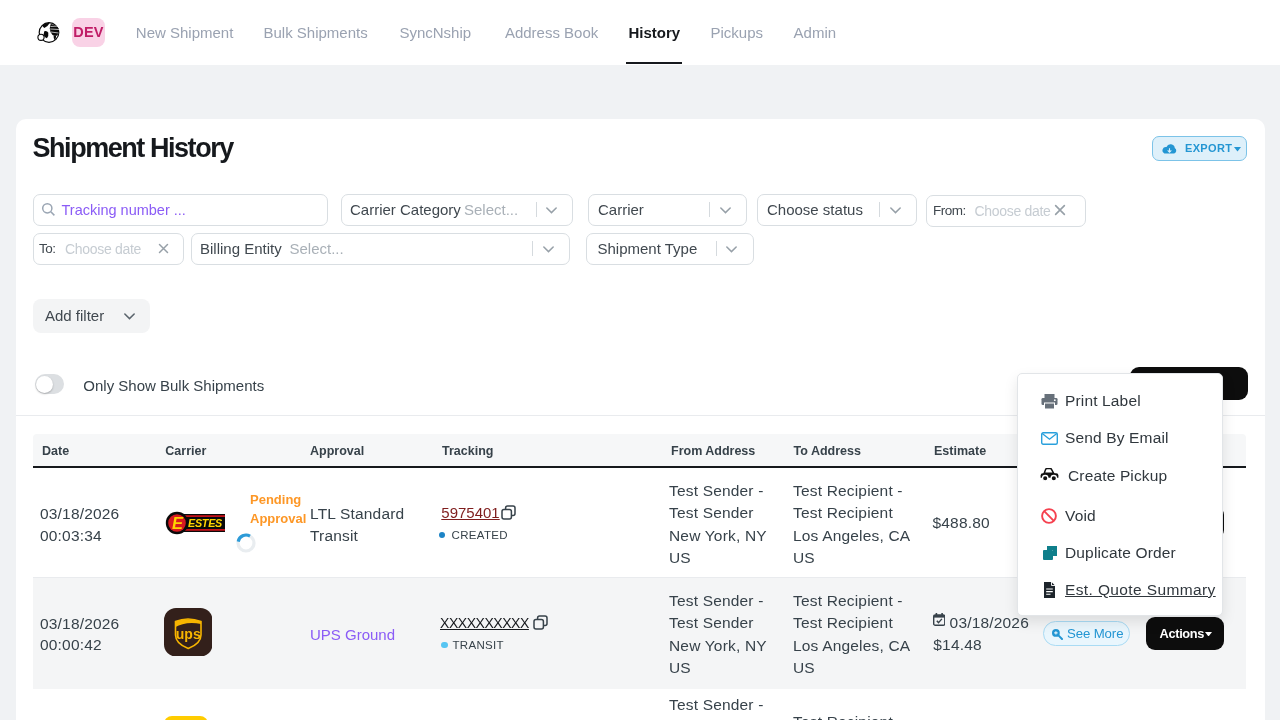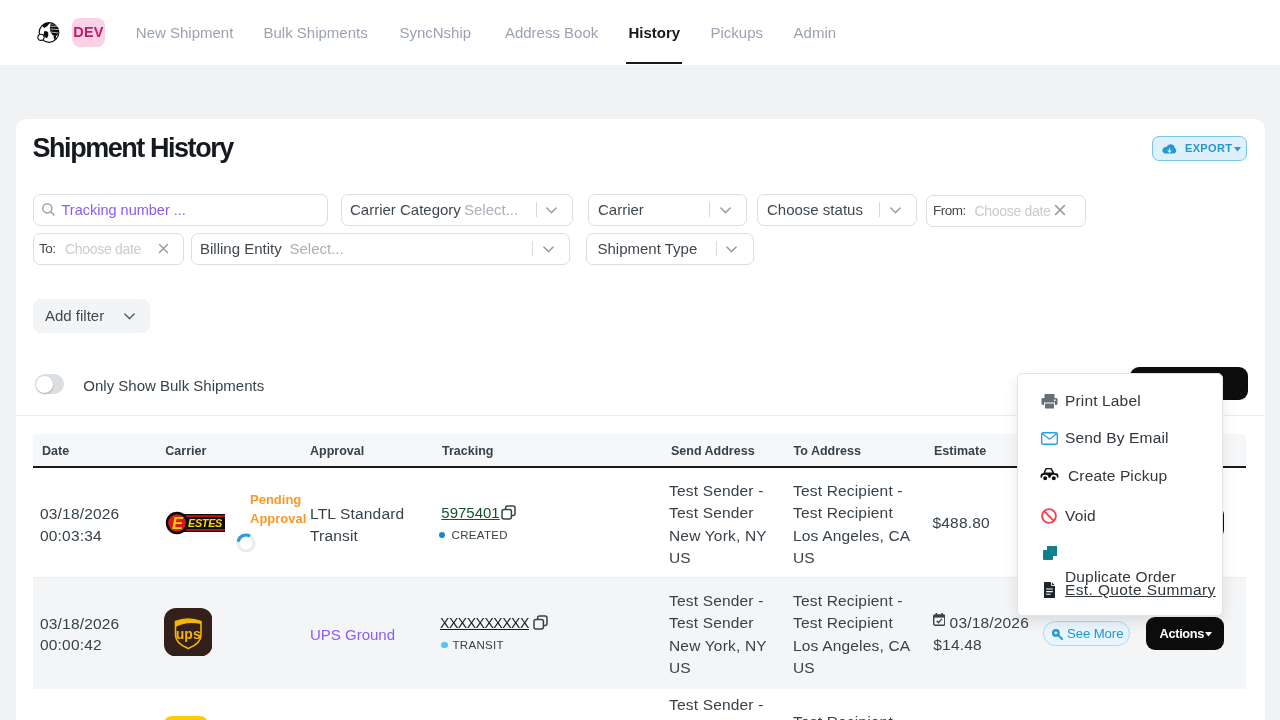--- a/index.html
+++ b/index.html
@@ -140,21 +140,21 @@
 <div class="btnblack" style="left:1129.5px; top:366.6px; width:118.9px; height:33.7px;"></div>
 
 <div class="abs" style="left:16px; top:415px; width:1249px; height:1px; background:#e9ebee;"></div>
 
 <div class="abs" style="left:32.7px; top:434px; width:1213.3px; height:32.3px; background:#f6f7f8; border-radius:4px 4px 0 0;"></div>
 <div class="abs" style="left:32.7px; top:466.3px; width:1213.3px; height:2px; background:#16191d;"></div>
 <span class="t th" style="left:42px; top:442.5px;">Date</span>
 <span class="t th" style="left:165.3px; top:442.5px;">Carrier</span>
 <span class="t th" style="left:310px; top:442.5px;">Approval</span>
 <span class="t th" style="left:442px; top:442.5px;">Tracking</span>
-<span class="t th" style="left:671px; top:442.5px;">Send Address</span>
+<span class="t th" style="left:671px; top:442.5px;">From Address</span>
 <span class="t th" style="left:793.6px; top:442.5px;">To Address</span>
 <span class="t th" style="left:934px; top:442.5px;">Estimate</span>
 
 <div class="abs" style="left:32.7px; top:577px; width:1213.3px; height:112px; background:#f4f5f6;"></div>
 
 <span class="t cell" style="left:40px; top:502.7px;">03/18/2026<br>00:03:34</span>
 
 <div class="abs" style="left:164px; top:509.8px; width:61px; height:26px;">
 <svg width="61" height="26" viewBox="0 0 61 26">
   <rect x="18" y="4" width="43" height="18" fill="#0a0a0a"></rect>
@@ -165,21 +165,21 @@
   <text x="13.5" y="18.8" font-family="Liberation Sans" font-size="16.5" font-weight="700" font-style="italic" fill="#ffd200" text-anchor="middle">E</text>
   <text x="41" y="16.8" font-family="Liberation Sans" font-size="10.8" font-weight="700" font-style="italic" fill="#ffd200" text-anchor="middle" letter-spacing="-0.3">ESTES</text>
 </svg>
 </div>
 <span class="t" style="left:250px; top:491.2px; font-size:13px; font-weight:700; color:#fd9726; line-height:18.7px;">Pending<br>Approval</span>
 <svg class="abs" style="left:235.5px; top:532.8px;" width="20" height="20" viewBox="0 0 20 20">
   <circle cx="10" cy="10" r="8" fill="none" stroke="#e9edf0" stroke-width="3.2"></circle>
   <path d="M2.2 8.6 A8 8 0 0 1 14 3.1" fill="none" stroke="#2d9bd8" stroke-width="3.2"></path>
 </svg>
 <span class="t cell" style="left:310px; top:502.7px;">LTL Standard<br>Transit</span>
-<span class="t" style="left:441.3px; top:504.9px; font-size:15px; color:#14532d; line-height:16px; text-decoration:underline;">5975401</span>
+<span class="t" style="left:441.3px; top:504.9px; font-size:15px; color:#7f1d1d; line-height:16px; text-decoration:underline;">5975401</span>
 <svg class="abs" style="left:501.4px; top:505.3px;" width="15" height="15" viewBox="0 0 15 15">
   <rect x="4.6" y="1" width="9.4" height="9.4" rx="2" fill="none" stroke="#37424a" stroke-width="1.5"></rect>
   <rect x="1" y="4.6" width="9.4" height="9.4" rx="2" fill="#fff" stroke="#37424a" stroke-width="1.5"></rect>
 </svg>
 <div class="abs" style="left:439.4px; top:531.6px; width:6px; height:6px; border-radius:50%; background:#1d84c6;"></div>
 <span class="t" style="left:451.6px; top:528.5px; font-size:11.5px; color:#37424a; letter-spacing:0.3px; line-height:12px;">CREATED</span>
 <span class="t cell" style="left:669px; top:479.5px;">Test Sender -<br>Test Sender<br>New York, NY<br>US</span>
 <span class="t cell" style="left:793px; top:479.5px;">Test Recipient -<br>Test Recipient<br>Los Angeles, CA<br>US</span>
 <span class="t cell" style="left:932.5px; top:512px;">$488.80</span>
 
@@ -262,20 +262,20 @@
 <svg class="abs" style="left:1041px; top:508px;" width="16" height="16" viewBox="0 0 16 16">
   <circle cx="8" cy="8" r="6.9" fill="none" stroke="#f5414f" stroke-width="1.9"></circle>
   <path d="M3.2 3.2 L12.8 12.8" stroke="#f5414f" stroke-width="1.9"></path>
 </svg>
 <span class="t mi" style="left:1065px; top:505.8px;">Void</span>
 
 <svg class="abs" style="left:1042px; top:545px;" width="16" height="16" viewBox="0 0 16 16">
   <path d="M5 1 L15 1 L15 11 L11 11 L11 5 L5 5 z" fill="#0f7f8b"></path>
   <rect x="1" y="5" width="10" height="10" rx="1" fill="#0f7f8b"></rect>
 </svg>
-<span class="t mi" style="left:1065px; top:543px;margin-top:24px;">Duplicate Order</span>
+<span class="t mi" style="left:1065px; top:543px;">Duplicate Order</span>
 
 <svg class="abs" style="left:1043px; top:581.5px;" width="13" height="16" viewBox="0 0 13 16">
   <path d="M1 0 L8.5 0 L12 3.5 L12 16 L1 16 z" fill="#1d242b"></path>
   <path d="M8.5 0 L8.5 3.5 L12 3.5" fill="none" stroke="#fff" stroke-width="0.9"></path>
   <path d="M3.2 7 L9.8 7 M3.2 9.6 L9.8 9.6 M3.2 12.2 L7.5 12.2" stroke="#fff" stroke-width="1.1"></path>
 </svg>
 <span class="t mi" style="left:1065px; top:580px; letter-spacing:0.38px;text-decoration:underline;">Est. Quote Summary</span>
 
 </body></html>

